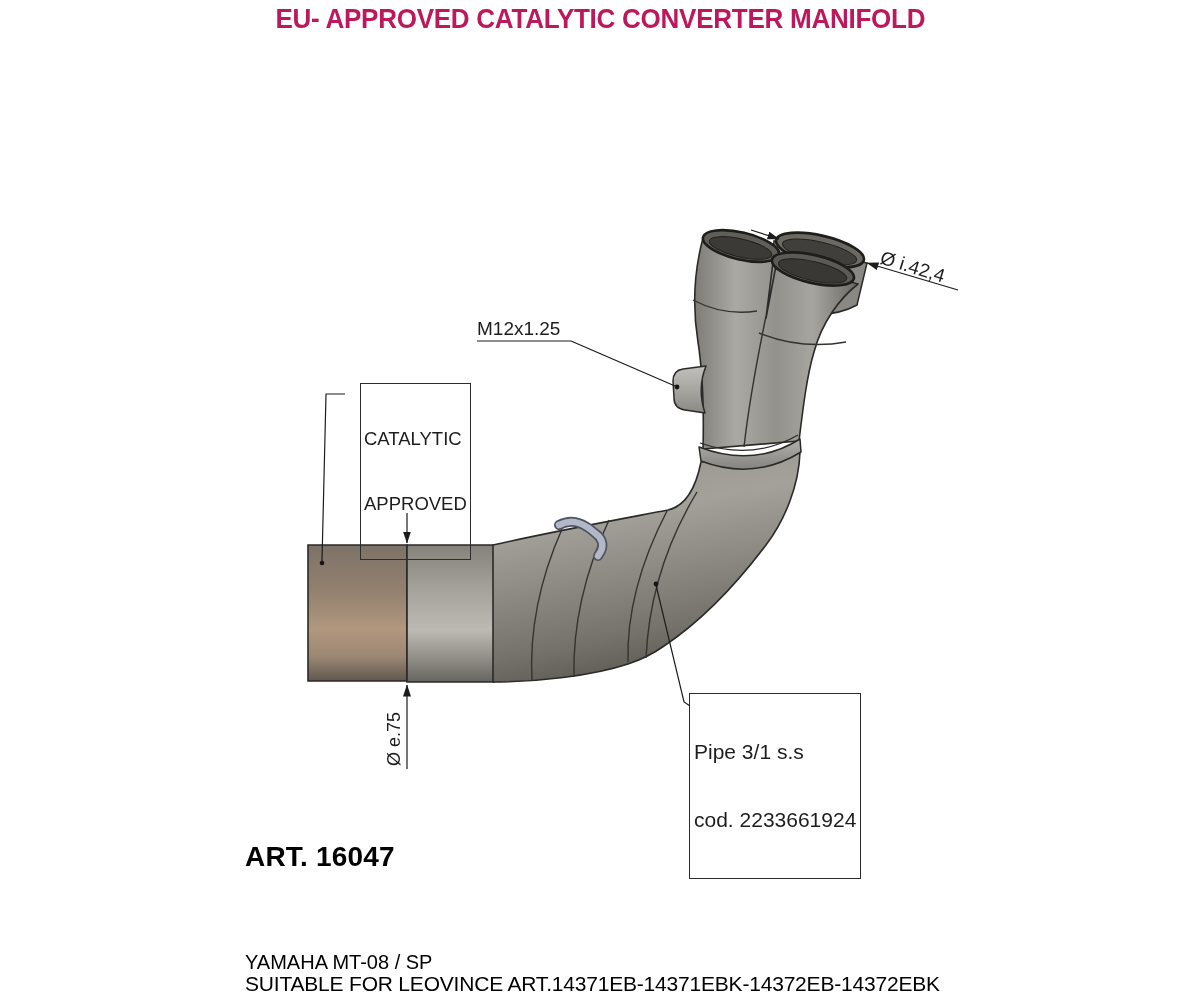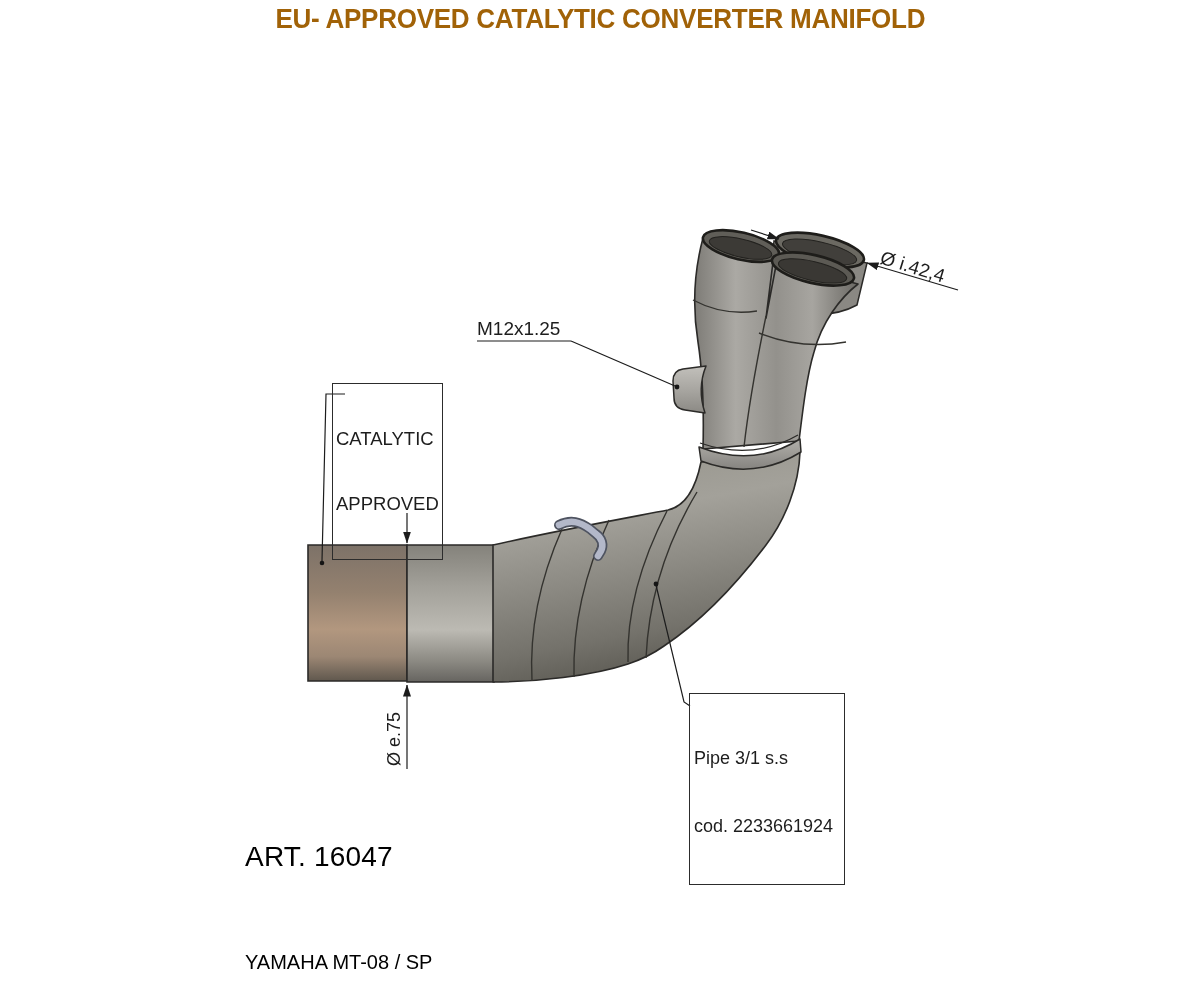--- a/index.html
+++ b/index.html
@@ -1,29 +1,29 @@
 <!DOCTYPE html>
 <html><head>
 <meta charset="utf-8">
 <style>
   html,body{margin:0;padding:0;background:#ffffff;}
   .page{position:relative;width:1200px;height:1000px;background:#fff;overflow:hidden;
         font-family:"Liberation Sans", sans-serif;color:#1d1d1d;}
   svg{position:absolute;left:0;top:0;}
   .lbl{position:absolute;white-space:pre;}
   .title{position:absolute;left:0;top:3px;width:1200px;text-align:center;
-         font-size:28px;font-weight:bold;color:#a16207;}
+         font-size:28px;font-weight:bold;color:#be185d;}
   .title span{display:inline-block;transform:scaleX(.93);letter-spacing:-.3px;}
   .cad{font-size:19px;color:#1d1d1d;}
   .boxed{border:1.4px solid #2c2c2c;background:rgba(255,255,255,.0);padding:1px 3px 2px 3px;
          line-height:21.5px;font-size:18.5px;}
-  .pipebox{border:1.4px solid #2c2c2c;padding:8px 4px 2px 4px;line-height:22.5px;font-size:18px;}
+  .pipebox{border:1.4px solid #2c2c2c;padding:2px 4px 2px 4px;line-height:22.5px;font-size:21px;}
   .dim-rot{transform:rotate(17deg);transform-origin:left top;}
   .dim-vert{width:64px;height:22px;text-align:center;transform:rotate(-90deg);font-size:18px;}
-  .art{font-size:28px;font-weight:normal;color:#000;letter-spacing:.2px;}
+  .art{font-size:28px;font-weight:bold;color:#000;letter-spacing:.2px;}
   .models{font-size:20px;line-height:24.5px;color:#000;}
   .suitable{font-size:21px;color:#000;letter-spacing:-.2px;}
 </style>
 </head>
 <body>
 
 <div class="page">
 
   <svg width="1200" height="1000" viewBox="0 0 1200 1000">
     <defs>
@@ -137,35 +137,36 @@
     <circle cx="677" cy="387" r="2.4" fill="#151515"></circle>
     <circle cx="656" cy="584" r="2.4" fill="#151515"></circle>
   </svg>
 
   <div class="title">
     <span>EU- APPROVED CATALYTIC CONVERTER MANIFOLD</span>
   </div>
 
   <div class="lbl cad" style="left:477px;top:318px;text-align:right;">M12x1.25</div>
 
-  <div class="lbl boxed" style="left:332px;top:383px;">
+  <div class="lbl boxed" style="left:360px;top:383px;">
     <div>CATALYTIC</div>
     <div>APPROVED</div>
   </div>
 
   <div class="lbl pipebox" style="left:689px;top:693px;min-width:146px;">
     <div>Pipe 3/1 s.s</div>
     <div>cod. 2233661924</div>
   </div>
 
   <div class="lbl cad dim-rot" style="left:884px;top:247px;">Ø i.42,4</div>
 
   <div class="lbl dim-vert" style="left:363px;top:728px;">Ø e.75</div>
 
   <div class="lbl art" style="left:245px;top:841px;">ART. 16047</div>
 
   <div class="lbl models" style="left:245px;top:901px;">
     <div>YAMAHA MT-08 / SP</div>
     
   </div>
 
+  <div class="lbl suitable" style="left:245px;top:972px;">SUITABLE FOR LEOVINCE ART.14371EB-14371EBK-14372EB-14372EBK</div>
 
 </div>
 
 </body></html>

